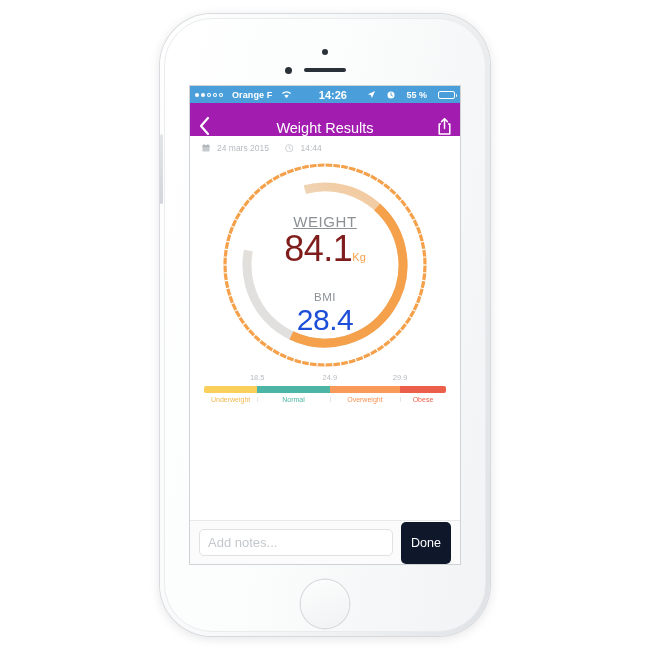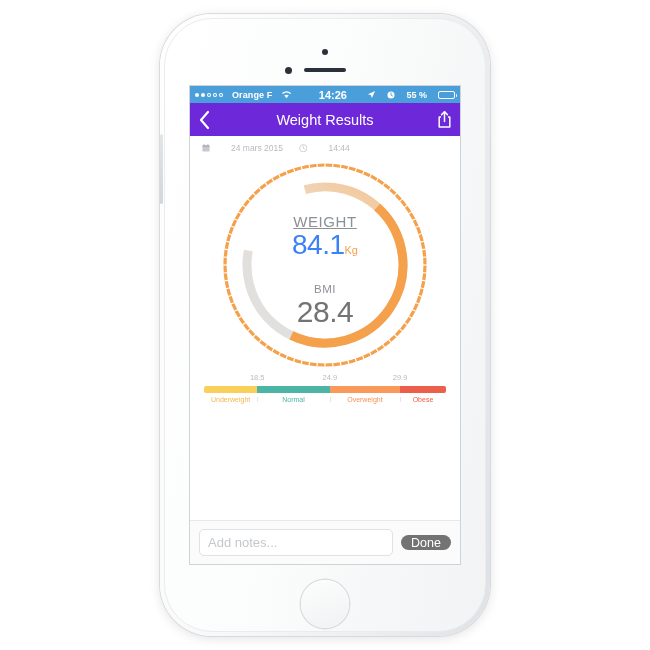--- a/index.html
+++ b/index.html
@@ -118,23 +118,23 @@
   }
   .sb-battery::after {
     content: ""; position: absolute; right: -3px; top: 2px;
     width: 1.5px; height: 3px; background: #ffffff; border-radius: 0 1px 1px 0;
   }
   .sb-battery-fill { height: 100%; width: 55%; background: #ffffff; border-radius: 1px; }
 
   
   .nav-bar {
     height: 33px;
-    background: #6d28d9;
+    background: #a21caf;
     display: flex;
-    align-items: center;
+    align-items: flex-end;
     padding: 0 8px;
     box-sizing: border-box;
     position: relative;
   }
   .nav-title {
     position: absolute;
     left: 0; right: 0;
     text-align: center;
     color: #ffffff;
     font-size: 14.5px;
@@ -146,21 +146,21 @@
 
   
   .meta-row {
     display: flex;
     align-items: center;
     gap: 16px;
     padding: 7px 12px 4px 12px;
     font-size: 8.5px;
     color: #b6bbc0;
   }
-  .meta-item { display: flex; align-items: center; gap: 21px; }
+  .meta-item { display: flex; align-items: center; gap: 7px; }
 
   
   .gauge-wrap {
     position: relative;
     width: 270px;
     height: 216px;
   }
   .gauge-svg { position: absolute; left: 50%; margin-left: -108px; top: 0; }
   .gauge-center {
     position: absolute;
@@ -168,36 +168,36 @@
     text-align: center;
   }
   .g-label {
     font-size: 15px;
     color: #8c9196;
     letter-spacing: .6px;
     line-height: 1.15;
     text-decoration: underline;
   }
   .g-weight {
-    font-size: 28px;
-    color: #3b82f6;
+    font-size: 36px;
+    color: #7f1d1d;
     line-height: 1.05;
     letter-spacing: -0.5px;
   }
   .g-unit { font-size: 11px; color: #f5a04a; letter-spacing: 0; }
   .g-bmi-label {
     font-size: 11.5px;
     color: #8c9196;
     letter-spacing: .6px;
     margin-top: 23px;
     line-height: 1.15;
   }
   .g-bmi {
     font-size: 30px;
-    color: #737373;
+    color: #1d4ed8;
     line-height: 1.05;
     letter-spacing: -0.5px;
   }
 
   
   .bmi-section { padding: 0 14px; }
   .bmi-title {
     font-size: 13.5px;
     color: #7c8287;
     margin-bottom: 18px;
@@ -258,23 +258,23 @@
     font-size: 13px;
     color: #333;
     padding: 0 8px;
     box-sizing: border-box;
     font-family: "Liberation Sans", sans-serif;
     outline: none;
   }
   .notes-input::placeholder { color: #c4c8cc; }
   .done-btn {
     width: 58px;
-    height: 15px;
-    border-radius: 11px;
-    background: #737373;
+    height: 42px;
+    border-radius: 5px;
+    background: #0f172a;
     color: #ffffff;
     font-size: 12.5px;
     border: none;
     cursor: pointer;
     font-family: "Liberation Sans", sans-serif;
   }
 
   
   #home-button {
     position: absolute;

